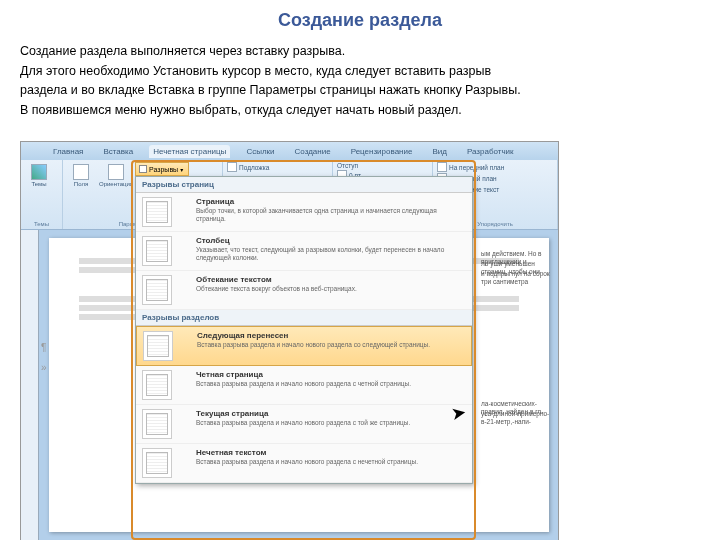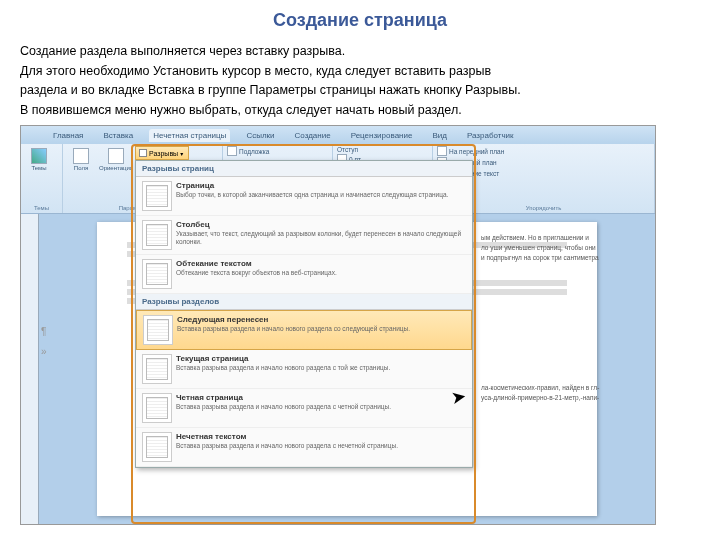--- a/index.html
+++ b/index.html
@@ -1,58 +1,58 @@
 <!DOCTYPE html>
 <html><head>
 <meta charset="utf-8">
 <style>
 *{margin:0;padding:0;box-sizing:border-box;font-family:Arial,sans-serif}
 body{width:720px;height:540px;background:#fff;overflow:hidden}
 .page{padding:10px 20px}
 .title{text-align:center;color:#3b5998;font-size:18px;font-weight:bold;margin-bottom:12px}
 .para{font-size:12.5px;line-height:1.4;color:#000000;margin-bottom:2px}
-.screenshot{margin-top:6px;border:1px solid #999;width:636px;height:400px;position:relative;background:linear-gradient(#d4e6f6,#b8d4ec);overflow:hidden}
+.screenshot{margin-top:22px;border:1px solid #999;width:539px;height:400px;position:relative;background:linear-gradient(#d4e6f6,#b8d4ec);overflow:hidden}
 .ribbon-tabs{height:18px;background:linear-gradient(#cfe3f5,#b7d3ec);display:flex;font-size:8px;color:#3a5a7a;padding-left:28px;gap:12px;align-items:center}
 .ribbon-tab{padding:2px 4px}
 .ribbon-tab.active{background:#eaf2fa;border-top-left-radius:3px;border-top-right-radius:3px}
 .ribbon{height:70px;background:linear-gradient(#e8f1fa,#d2e4f4);border-bottom:1px solid #9ab6d2;display:flex;font-size:7px}
 .rgroup{border-right:1px solid #b8cfe4;padding:2px 4px;display:flex;flex-direction:column;justify-content:space-between}
 .rgroup-label{font-size:6px;color:#5a7a9a;text-align:center}
 .rgroup-body{display:flex;gap:2px}
 .rbtn{display:flex;flex-direction:column;align-items:center;gap:1px;padding:2px;min-width:28px}
 .rbtn-icon{width:16px;height:16px;background:#fff;border:1px solid #9ab;display:flex;align-items:center;justify-content:center}
 .rbtn-lbl{font-size:6px;color:#3a5a7a;text-align:center;line-height:1.1}
 .rsmall{display:flex;flex-direction:column;gap:1px}
 .rsmall-item{display:flex;align-items:center;gap:2px;font-size:6.5px;color:#3a5a7a}
 .rsmall-icon{width:10px;height:10px;background:#fff;border:1px solid #9ab}
 .hot{border:2px solid #d98a2b;border-radius:4px;position:absolute;top:18px;left:110px;width:345px;height:380px;pointer-events:none;z-index:5}
 .breaks-btn{position:absolute;top:20px;left:114px;width:54px;height:14px;background:linear-gradient(#ffe9b8,#ffd47a);border:1px solid #d6a548;font-size:7px;display:flex;align-items:center;gap:2px;padding:0 3px;z-index:6}
 .breaks-btn .drop{font-size:6px}
 .dropdown{position:absolute;top:34px;left:114px;width:338px;background:#fafafa;border:1px solid #9aa;box-shadow:2px 2px 5px rgba(0,0,0,.3);z-index:4}
 .dd-header{background:#eef3f8;font-size:8px;font-weight:bold;color:#4a6a8a;padding:3px 6px;border-bottom:1px solid #ccc}
-.dd-item{display:flex;padding:4px 6px;gap:4px;border-bottom:1px solid #eee}
+.dd-item{display:flex;padding:4px 6px;gap:24px;border-bottom:1px solid #eee}
 .dd-item.sel{background:linear-gradient(#ffe9b8,#ffd88e);border:1px solid #d6a548}
 .dd-icon{width:30px;height:30px;background:#fff;border:1px solid #ccc;flex-shrink:0;position:relative}
 .dd-icon::after{content:"";position:absolute;inset:3px;border:1px solid #bbb;background:repeating-linear-gradient(#eee,#eee 1px,#fff 1px,#fff 3px)}
 .dd-text{flex:1}
 .dd-title{font-size:8px;font-weight:bold;color:#333;margin-bottom:1px}
 .dd-desc{font-size:6.5px;color:#666;line-height:1.2}
 .doc-area{position:absolute;top:88px;left:0;right:0;bottom:0;background:#b3cfea;display:flex}
 .ruler-v{width:18px;background:#e8f0f8;border-right:1px solid #9ab}
 .doc-page{margin:8px auto;width:500px;background:#fff;box-shadow:1px 1px 4px rgba(0,0,0,.3);padding:20px 30px;font-size:7px;color:#333;position:relative}
 .doc-line{height:6px;background:#ddd;margin-bottom:3px}
 .cursor{position:absolute;top:260px;left:430px;z-index:10;font-size:18px;color:#000;transform:rotate(-10deg)}
 .pilcrow{position:absolute;left:20px;top:200px;color:#999;font-size:10px;z-index:3}
 .doc-frag{position:absolute;font-size:6.5px;color:#555;line-height:1.3}
 </style>
 </head>
 <body>
 
 <div class="page">
-  <div class="title">Создание страница</div>
+  <div class="title">Создание раздела</div>
   <div class="para">Создание раздела выполняется через вставку разрыва.</div>
   <div class="para">Для этого необходимо Установить курсор в место, куда следует вставить разрыв</div>
   <div class="para">раздела и во вкладке Вставка в группе Параметры страницы нажать кнопку Разрывы.</div>
   <div class="para">В появившемся меню нужно выбрать, откуда следует начать новый раздел.</div>
 
   <div class="screenshot">
     <div class="ribbon-tabs">
       <span class="ribbon-tab">Главная</span>
       <span class="ribbon-tab">Вставка</span>
       <span class="ribbon-tab active">Нечетная страницы</span>
@@ -200,29 +200,29 @@
       <div class="dd-item sel">
         <div class="dd-icon"></div>
         <div class="dd-text">
             <div class="dd-title">Следующая перенесен</div>
             <div class="dd-desc">Вставка разрыва раздела и начало нового раздела со следующей страницы.</div>
           </div>
       </div>
       <div class="dd-item">
         <div class="dd-icon"></div>
         <div class="dd-text">
+            <div class="dd-title">Четная страница</div>
+            <div class="dd-desc">Вставка разрыва раздела и начало нового раздела с четной страницы.</div>
+          </div>
+      </div>
+      <div class="dd-item">
+        <div class="dd-icon"></div>
+        <div class="dd-text">
             <div class="dd-title">Текущая страница</div>
             <div class="dd-desc">Вставка разрыва раздела и начало нового раздела с той же страницы.</div>
-          </div>
-      </div>
-      <div class="dd-item">
-        <div class="dd-icon"></div>
-        <div class="dd-text">
-            <div class="dd-title">Четная страница</div>
-            <div class="dd-desc">Вставка разрыва раздела и начало нового раздела с четной страницы.</div>
           </div>
       </div>
       <div class="dd-item">
         <div class="dd-icon"></div>
         <div class="dd-text">
             <div class="dd-title">Нечетная текстом</div>
             <div class="dd-desc">Вставка разрыва раздела и начало нового раздела с нечетной страницы.</div>
           </div>
       </div>
     </div>

